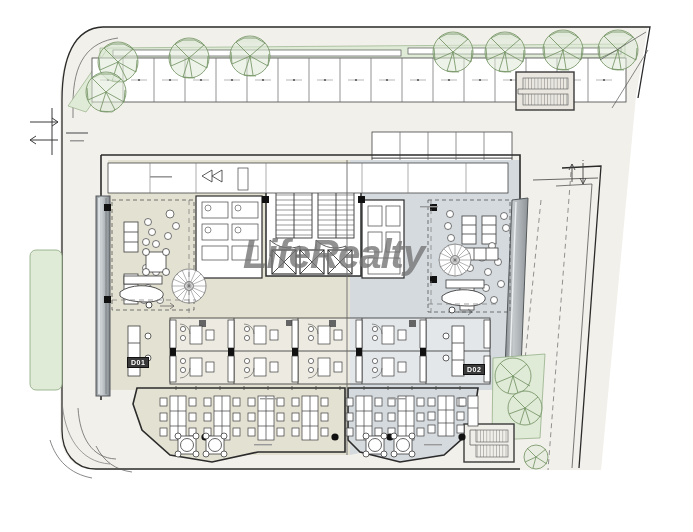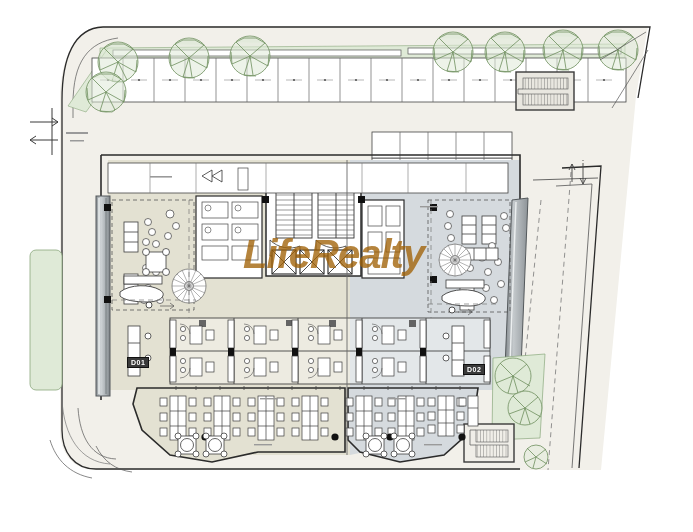--- a/index.html
+++ b/index.html
@@ -3,21 +3,21 @@
 <meta charset="utf-8">
 <style>
   html,body{margin:0;padding:0;background:#ffffff;}
   body{width:693px;height:532px;overflow:hidden;font-family:"Liberation Sans",sans-serif;}
   #plan-root{position:relative;width:693px;height:532px;background:#ffffff;}
   svg{display:block;}
   .wm{
     position:absolute;left:243px;top:232px;
     font-family:"Liberation Sans",sans-serif;
     font-size:40px;font-weight:700;font-style:italic;
-    color:#a16207;opacity:.78;letter-spacing:-1px;
+    color:#737373;opacity:.78;letter-spacing:-1px;
     white-space:nowrap;pointer-events:none;
   }
   .badge{
     position:absolute;background:#3a3a3a;color:#ffffff;
     font-size:7px;font-weight:700;letter-spacing:.5px;
     padding:1px 3px;border:1px solid #111;line-height:1;
     font-family:"Liberation Sans",sans-serif;
   }
 </style>
 </head>

